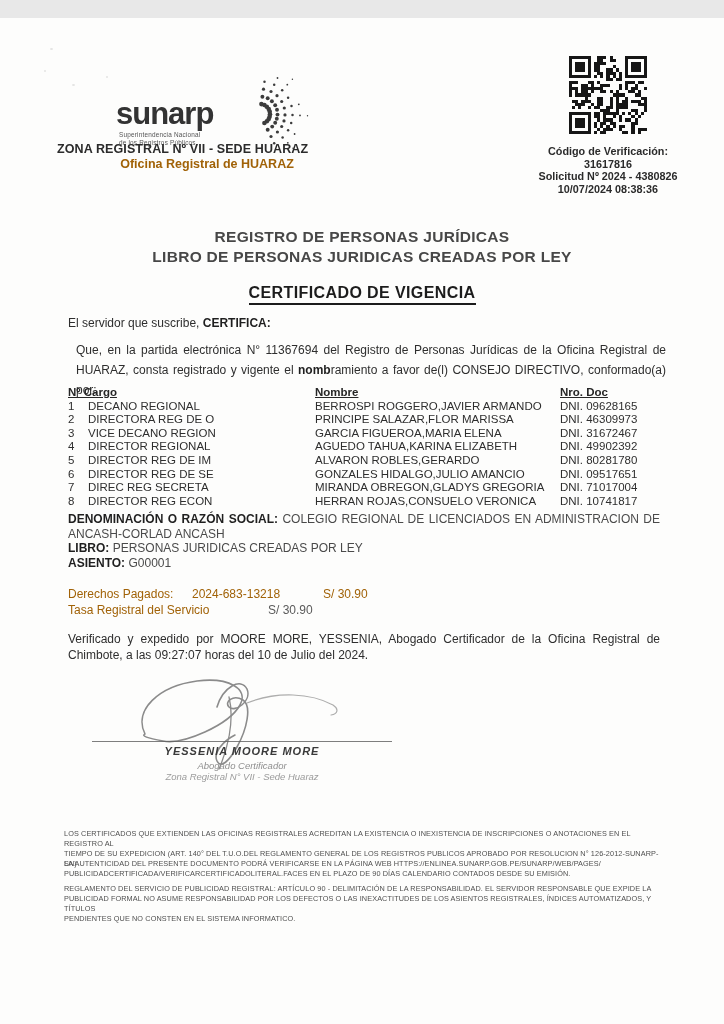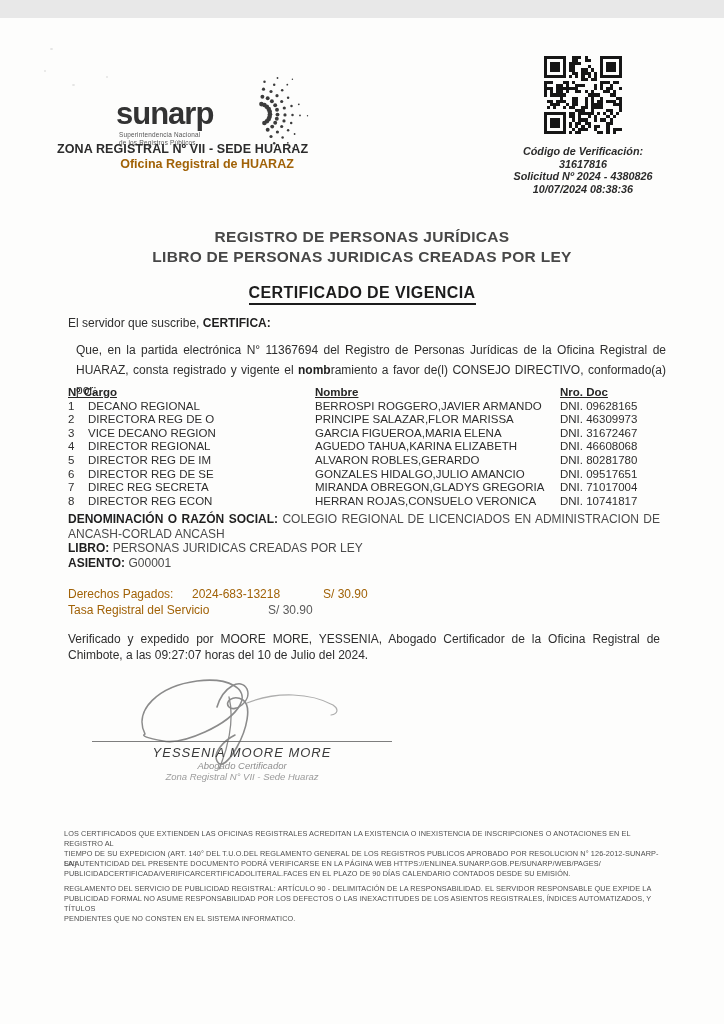--- a/index.html
+++ b/index.html
@@ -17,21 +17,21 @@
   .speck{position:absolute;background:#9a9a9a;border-radius:50%;opacity:.25;}
 
   
   .brand{left:116px;top:78px;font-size:31px;font-weight:bold;letter-spacing:-1px;color:#333;}
   .tagline{left:119px;top:113px;font-size:6.4px;line-height:7.6px;color:#555;letter-spacing:.2px;}
   .starburst{left:252px;top:52px;width:86px;height:84px;}
   .zona{left:57px;top:124px;width:300px;font-size:12.5px;font-weight:bold;color:#2b2b2b;letter-spacing:.1px;}
   .oficina{left:57px;top:139px;width:300px;font-size:12.5px;font-weight:bold;color:#a16207;text-align:center;}
 
   
-  .verif{left:498px;top:38px;width:170px;text-align:center;font-style:italic;}
+  .verif{left:523px;top:38px;width:170px;text-align:center;}
   .qr{display:inline-block;width:80px;height:78px;}
   .verif-line{font-size:10.8px;font-weight:bold;color:#2b2b2b;line-height:12.6px;}
   .verif-lines{margin-top:7px;}
 
   
   .title-line{left:0;width:724px;text-align:center;font-size:15.5px;font-weight:bold;color:#474747;letter-spacing:.3px;}
   .cert-title-wrap{left:0;top:266px;width:724px;text-align:center;}
   .cert-title{display:inline-block;font-size:16px;font-weight:bold;color:#1c1c1c;letter-spacing:.4px;border-bottom:2px solid #1c1c1c;padding-bottom:1px;}
 
   
@@ -53,21 +53,21 @@
 
   
   .pay{font-size:12px;color:#a16207;}
 
   
   .issuance{left:68px;top:613px;width:592px;font-size:12px;line-height:16px;color:#2e2e2e;text-align:justify;}
 
   
   .sig-svg{left:125px;top:650px;width:230px;height:112px;}
   .sig-line{left:92px;top:723px;width:300px;height:1.3px;background:#5e5e5e;opacity:.8;}
-  .sig-name{left:92px;top:727px;width:300px;text-align:center;font-size:13px;font-weight:normal;font-style:italic;letter-spacing:1px;color:#3a3a3a;}
+  .sig-name{left:92px;top:727px;width:300px;text-align:center;font-size:11px;font-weight:bold;font-style:italic;letter-spacing:1px;color:#3a3a3a;}
   .sig-role{left:92px;top:742px;width:300px;text-align:center;font-size:9.5px;font-style:italic;color:#8f8f8f;}
   .sig-zone{left:92px;top:753px;width:300px;text-align:center;font-size:9.5px;font-style:italic;color:#9b9b9b;}
 
   
   .footer-para{left:64px;width:600px;font-size:7.3px;line-height:10px;color:#4f4f4f;letter-spacing:.1px;}
 </style>
 </head>
 <body>
 
 <div class="page">
@@ -489,21 +489,21 @@
     <div class="trow">
       <span>3</span>
         <span>VICE DECANO REGION</span>
         <span>GARCIA FIGUEROA,MARIA ELENA</span>
         <span>DNI. 31672467</span>
     </div>
     <div class="trow">
       <span>4</span>
         <span>DIRECTOR REGIONAL</span>
         <span>AGUEDO TAHUA,KARINA ELIZABETH</span>
-        <span>DNI. 46608068</span>
+        <span>DNI. 49902392</span>
     </div>
     <div class="trow">
       <span>5</span>
         <span>DIRECTOR REG DE IM</span>
         <span>ALVARON ROBLES,GERARDO</span>
         <span>DNI. 80281780</span>
     </div>
     <div class="trow">
       <span>6</span>
         <span>DIRECTOR REG DE SE</span>

